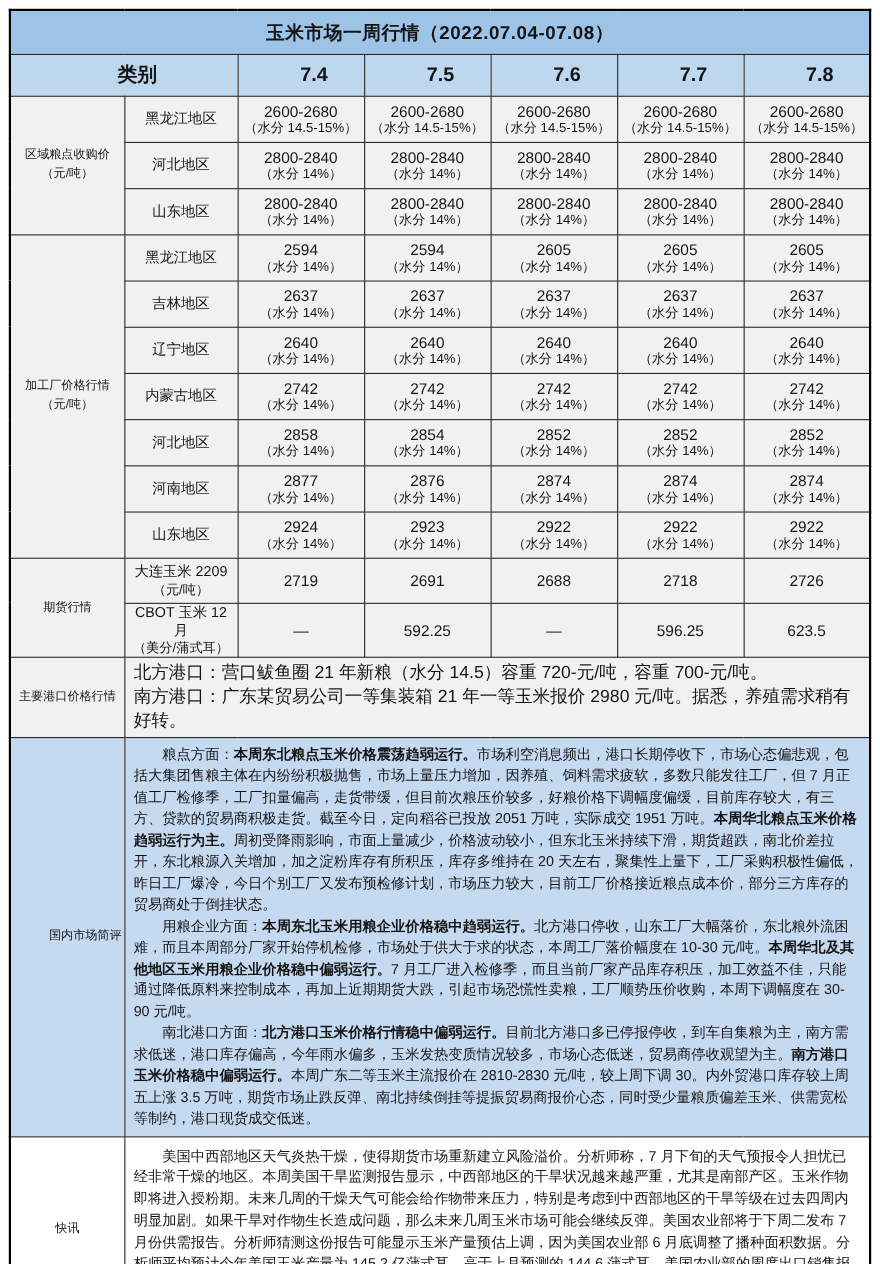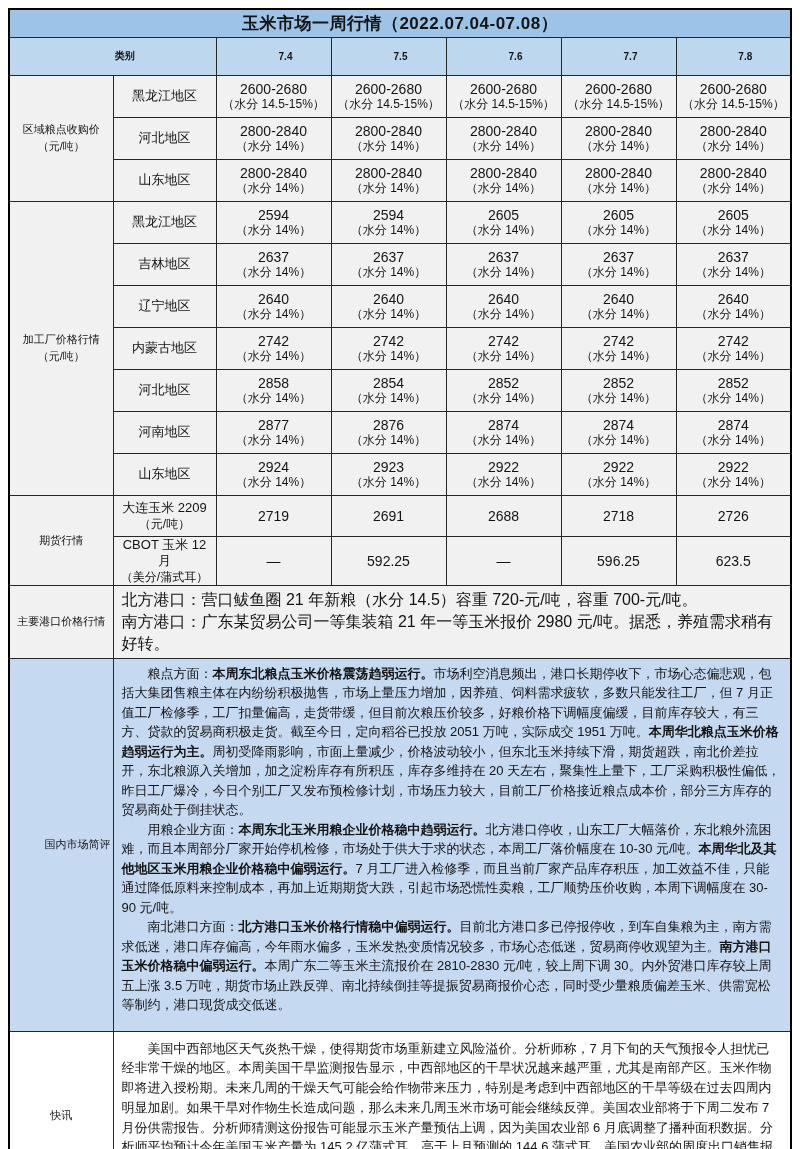--- a/index.html
+++ b/index.html
@@ -7,37 +7,37 @@
     width:800px;height:1149px;overflow:hidden;background:#ffffff;
     font-family:"Liberation Sans","DejaVu Sans",sans-serif;color:#141414;
     box-sizing:border-box;padding:8px;
   }
   table{
     border-collapse:collapse;table-layout:fixed;width:784px;
     border:2px solid #000;
   }
   col.c1{width:104px}col.c2{width:103px}col.cd{width:115px}
   td{border:1px solid #262626;text-align:center;vertical-align:middle;padding:0 2px;overflow:hidden;}
-  tr.title-r{height:28px}
+  tr.title-r{height:40px}
   tr.title-r td{background:#9DC3E6;font-weight:bold;font-size:17px;letter-spacing:.5px;}
   tr.head-r{height:38px}
-  tr.head-r td{background:#BDD7EE;font-weight:bold;font-size:10px;padding-left:26px;}
+  tr.head-r td{background:#BDD7EE;font-weight:bold;font-size:18px;padding-left:26px;}
   tr.pr{height:42px}
   tr.fu{height:41px}
   td.secl{background:#F1F1F1;font-weight:normal;font-size:11px;line-height:17px;}
   td.subl{background:#F1F1F1;font-size:13px;line-height:16px;}
   td.subl .unit{font-size:12px;}
   td.d{background:#F1F1F1;}
   .pv{font-size:14px;line-height:16px;}
   .pn{font-size:12px;line-height:15px;}
   tr.port-r{height:45px}
   tr.port-r td.cont{background:#F1F1F1;text-align:left;padding:3px 8px;font-size:16px;line-height:22px;}
   tr.rev-r{height:310px}
   tr.rev-r td{background:#C5D9F1;text-align:right;}
-  tr.rev-r td.cont{text-align:left;vertical-align:top;padding:5px 9px 16px 8px;font-size:13px;line-height:19.5px;}
+  tr.rev-r td.cont{text-align:left;vertical-align:top;padding:5px 9px 6px 8px;font-size:13px;line-height:19.5px;}
   tr.rev-r td.cont p,tr.news-r td.cont p{margin:0;text-indent:2em;}
   tr.news-r{height:165px}
   tr.news-r td{background:#FFFFFF;}
   tr.news-r td.cont{text-align:left;vertical-align:top;padding:7px 9px 2px 8px;font-size:13px;line-height:19.8px;}
   .b{font-weight:bold;}
 </style>
 </head>
 <body>
 
 <table>

